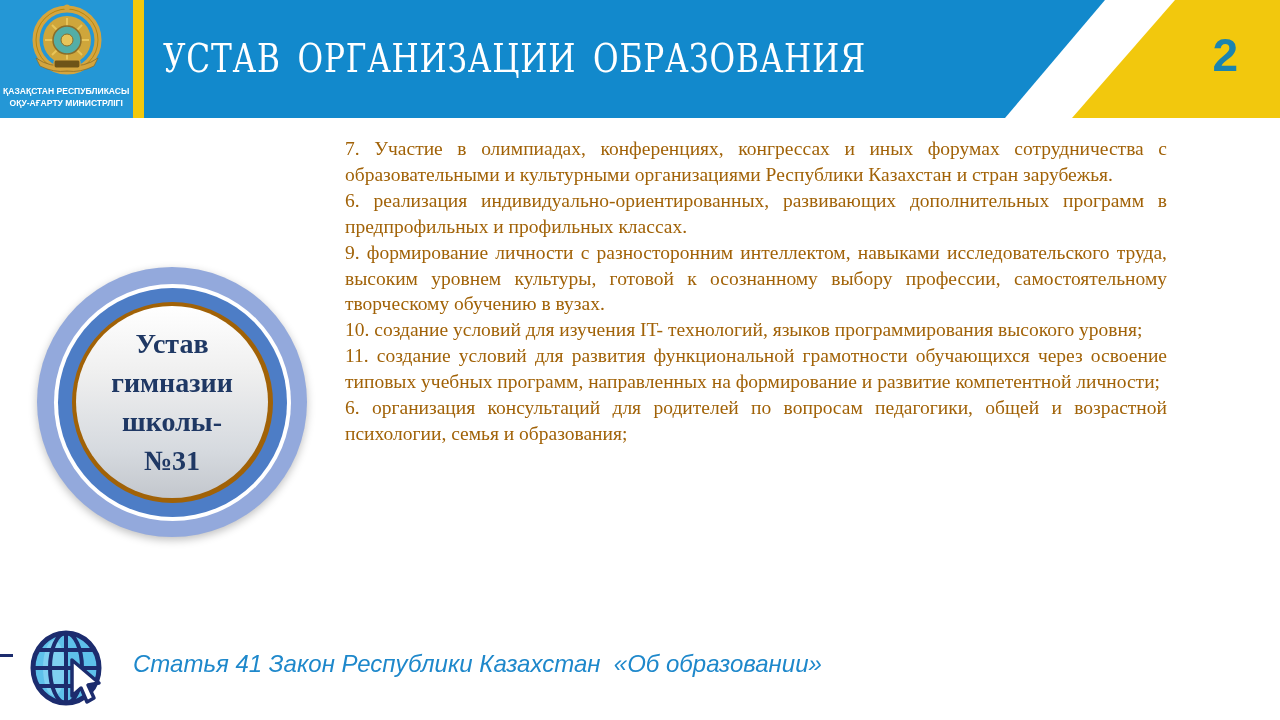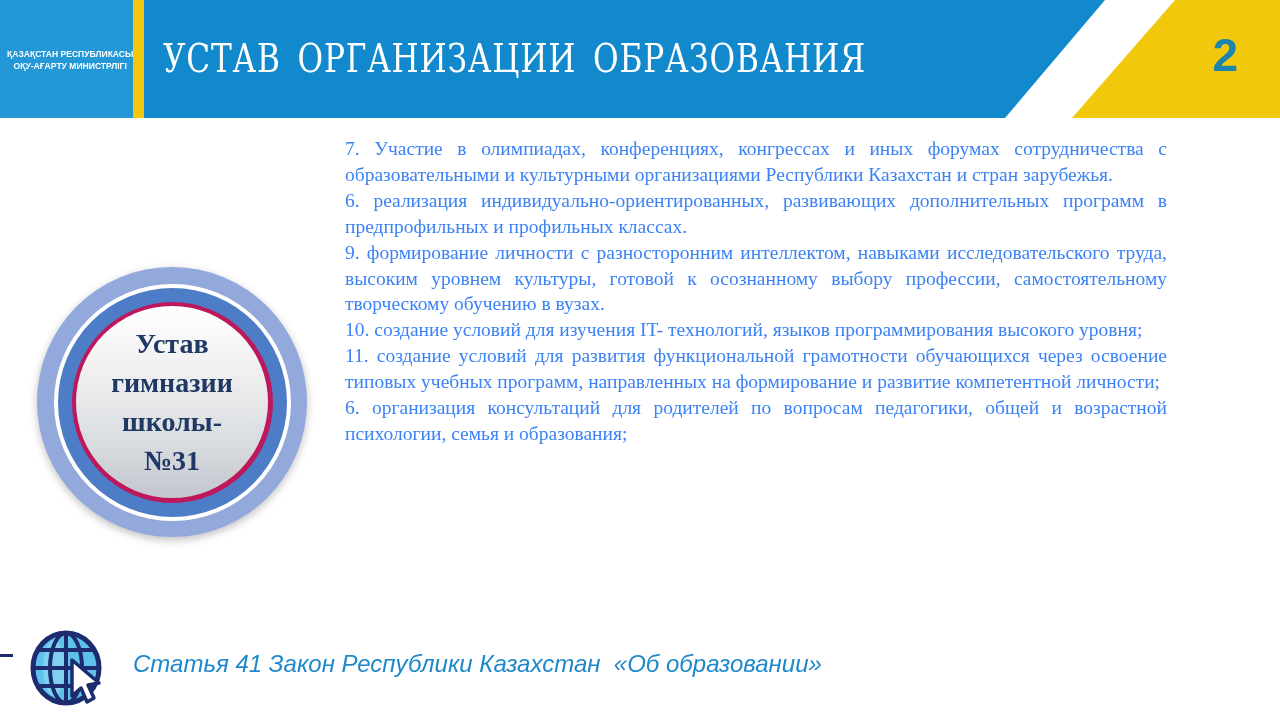--- a/index.html
+++ b/index.html
@@ -3,21 +3,21 @@
 <meta charset="utf-8">
 <style>
   * { margin:0; padding:0; box-sizing:border-box; }
   html,body { width:1280px; height:720px; }
   body { font-family:"Liberation Serif", serif; background:#ffffff; overflow:hidden; }
   .slide { position:relative; width:1280px; height:720px; background:#ffffff; overflow:hidden; }
 
   
   .header { position:absolute; top:0; left:0; width:1280px; height:118px; background:#1289CC; }
   .logo-panel { position:absolute; top:0; left:0; width:133px; height:118px; background:#2497D6;
-                display:flex; flex-direction:row; align-items:center; }
+                display:flex; flex-direction:column; align-items:center; }
   .emblem { margin-top:4px; width:78px; height:80px; }
   .ministry-lines { margin-top:1px; text-align:center; color:#ffffff;
                     font-family:"Liberation Sans", sans-serif; font-weight:bold;
                     font-size:9.5px; line-height:12px; transform:scaleX(0.9); white-space:nowrap; }
   .yellow-stripe { position:absolute; top:0; left:133px; width:11px; height:118px; background:#F2C80D; }
   .header-title { position:absolute; top:34px; left:163px; color:#ffffff;
                   font-family:"DejaVu Serif","Liberation Serif",serif; font-size:40px; line-height:48px;
                   letter-spacing:1px; word-spacing:8px; white-space:nowrap;
                   transform:scaleX(0.78); transform-origin:left center; }
   .corner { position:absolute; top:0; left:1000px; width:280px; height:118px; }
@@ -29,33 +29,33 @@
                   font-family:"Liberation Sans", sans-serif; font-weight:bold; font-size:46px; }
 
   
   .badge { position:absolute; left:37px; top:267px; width:270px; height:270px; border-radius:50%;
            background:#93A9DC; display:flex; align-items:center; justify-content:center;
            box-shadow:0 3px 8px rgba(0,0,0,0.25); }
   .badge-ring-white { width:237px; height:237px; border-radius:50%; background:#ffffff;
                       display:flex; align-items:center; justify-content:center; }
   .badge-ring-blue { width:229px; height:229px; border-radius:50%; background:#4D7DC6;
                      display:flex; align-items:center; justify-content:center; }
-  .badge-ring-dark { width:201px; height:201px; border-radius:50%; background:#be185d;
+  .badge-ring-dark { width:201px; height:201px; border-radius:50%; background:#a16207;
                      display:flex; align-items:center; justify-content:center; }
   .badge-inner { width:192px; height:192px; border-radius:50%;
                  background:linear-gradient(180deg, #ffffff 0%, #efefef 35%, #d6dadf 75%, #c3c7cd 100%);
                  display:flex; flex-direction:column; align-items:center; justify-content:center;
                  text-align:center; }
   .badge-line { font-family:"Liberation Serif", serif; font-weight:bold; font-size:28px;
                 line-height:39px; color:#1F3864; }
 
   
   .content { position:absolute; left:345px; top:136px; width:822px; }
   .content p { font-family:"Liberation Serif", serif; font-size:19.5px; line-height:25.9px;
-               color:#3b82f6; text-align:justify; }
+               color:#a16207; text-align:justify; }
 
   
   .footer-icon { position:absolute; left:28px; top:630px; width:96px; height:82px; }
   .speed-line { position:absolute; left:0px; top:654px; width:13px; height:3px; background:#1C2C6E; }
   .footer-text { position:absolute; left:133px; top:650px; width:700px;
                  font-family:"Liberation Sans", sans-serif; font-style:italic; font-weight:normal;
                  font-size:24px; color:#1E88CB; white-space:pre; }
 </style>
 </head>
 <body>

